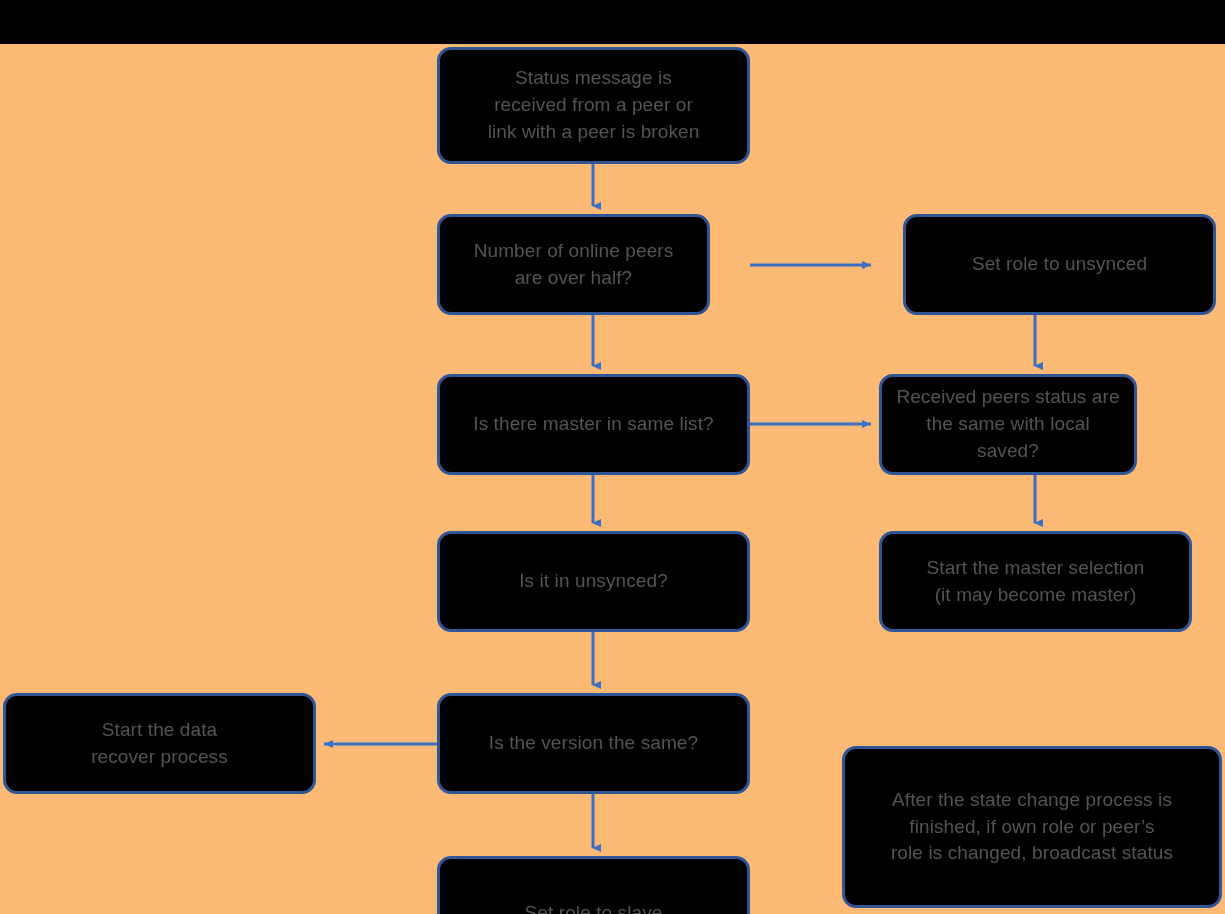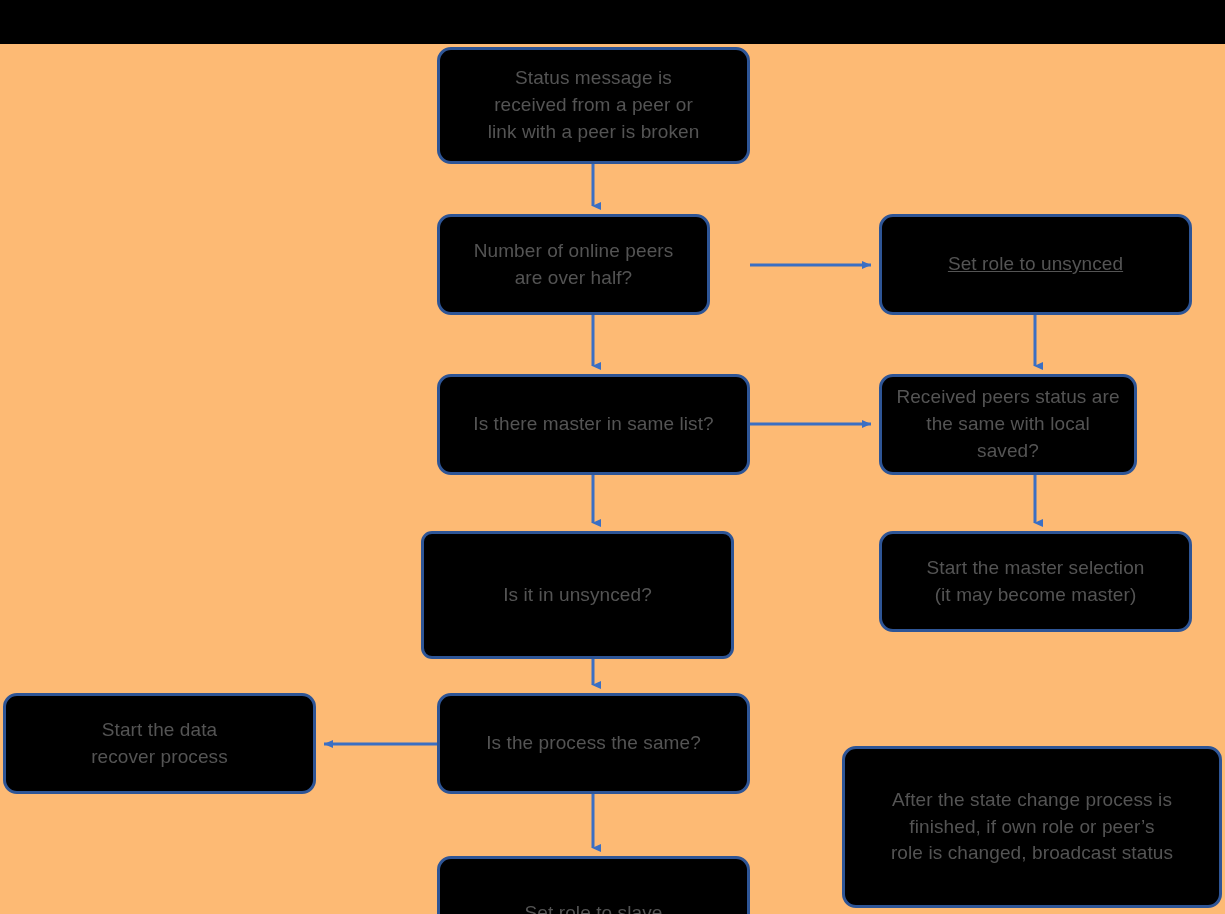--- a/index.html
+++ b/index.html
@@ -90,49 +90,49 @@
     <span class="label">Status message is
 received from a peer or
 link with a peer is broken</span>
   </div>
 
   <div class="node" style="left:437px; top:170px; width:273px; height:101px;">
     <span class="label">Number of online peers
 are over half?</span>
   </div>
 
-  <div class="node" style="left:879px; top:170px; width:313px; height:101px;text-decoration:underline;">
+  <div class="node" style="left:903px; top:170px; width:313px; height:101px;">
     <span class="label">Set role to unsynced</span>
   </div>
 
   <div class="node" style="left:437px; top:330px; width:313px; height:101px;">
     <span class="label">Is there master in same list?</span>
   </div>
 
   <div class="node" style="left:879px; top:330px; width:258px; height:101px;">
     <span class="label">Received peers status are
 the same with local saved?</span>
   </div>
 
-  <div class="node" style="left:421px; top:487px; width:313px; height:128px;border-radius:11px;">
+  <div class="node" style="left:437px; top:487px; width:313px; height:101px;">
     <span class="label">Is it in unsynced?</span>
   </div>
 
   <div class="node" style="left:879px; top:487px; width:313px; height:101px;">
     <span class="label">Start the master selection
 (it may become master)</span>
   </div>
 
   <div class="node" style="left:3px; top:649px; width:313px; height:101px;">
     <span class="label">Start the data
 recover process</span>
   </div>
 
   <div class="node" style="left:437px; top:649px; width:313px; height:101px;">
-    <span class="label">Is the process the same?</span>
+    <span class="label">Is the version the same?</span>
   </div>
 
   <div class="node" style="left:437px; top:812px; width:313px; height:115px;">
     <span class="label">Set role to slave</span>
   </div>
 
   <div class="node" style="left:842px; top:702px; width:380px; height:162px;">
     <span class="label">After the state change process is
 finished, if own role or peer’s
 role is changed, broadcast status</span>

